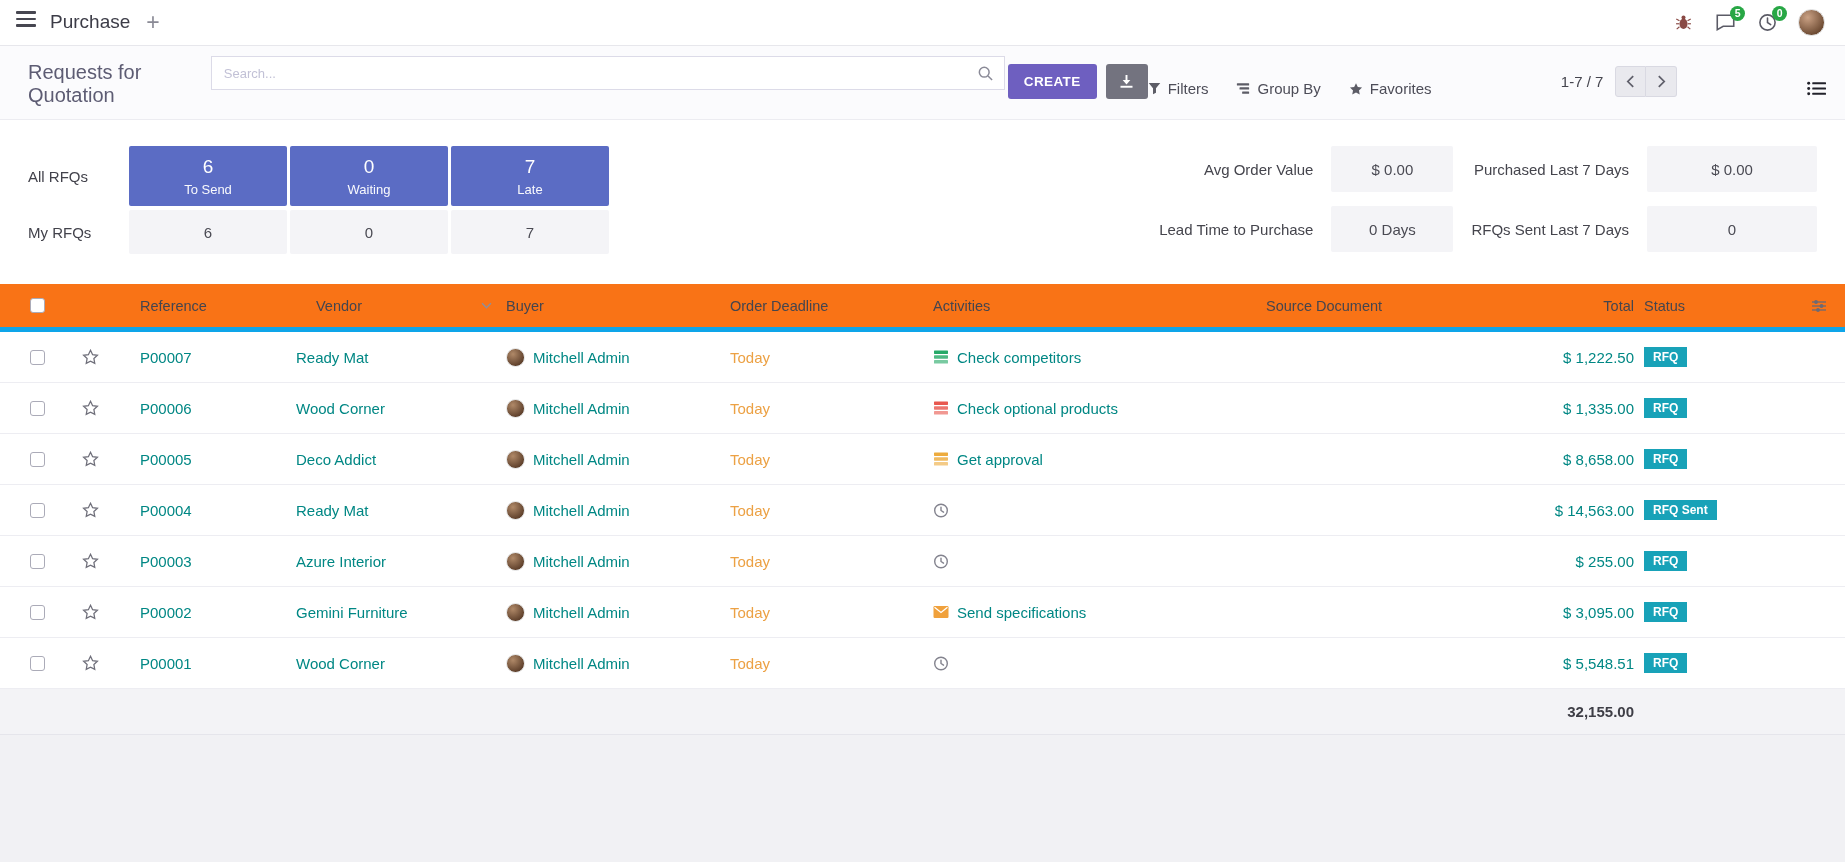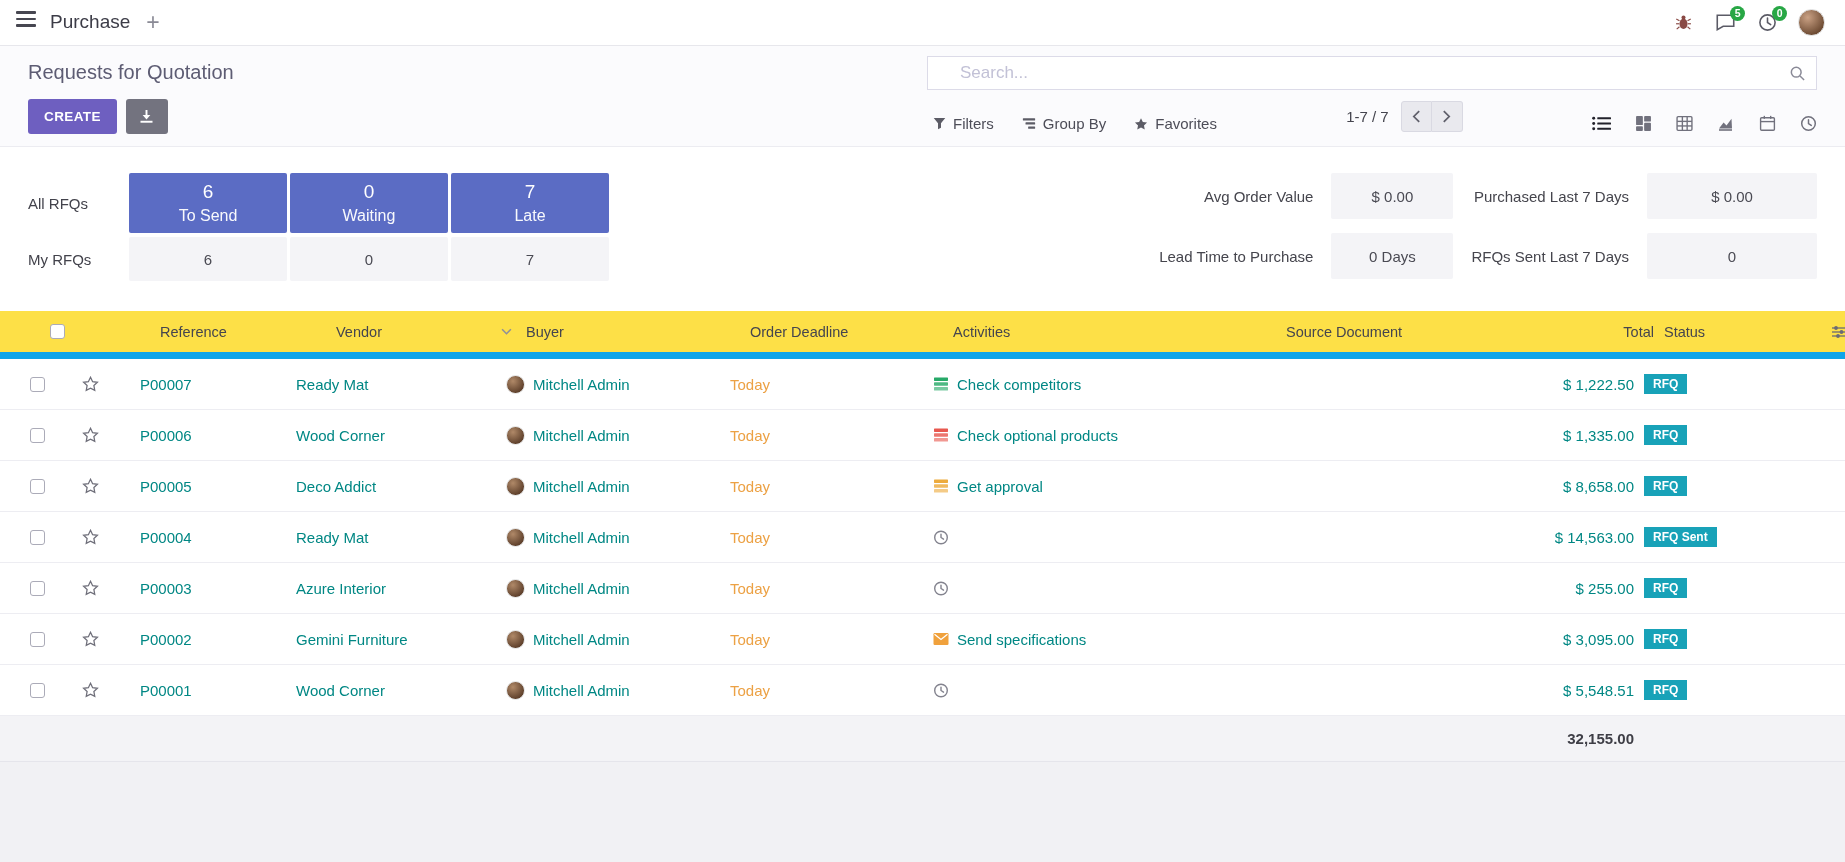--- a/index.html
+++ b/index.html
@@ -35,30 +35,30 @@
   .avatar {
     width: 27px; height: 27px; border-radius: 50%;
     background: radial-gradient(circle at 35% 30%, #caa184, #6c4a32 75%);
     border: 1px solid #ddd; cursor: pointer;
   }
 
   
   .control-panel {
     flex: none; background: #fbfbfd; border-bottom: 1px solid #ececf1;
     padding: 10px 28px 12px 28px;
-    display: flex; flex-direction: column; gap: 9px;
+    display: flex; gap: 3px;
   }
   .cp-row1 { display: flex; align-items: flex-start; justify-content: space-between; }
   .page-title { font-size: 20px; font-weight: 400; color: #5d5c73; padding-top: 5px; }
   .search-box {
     width: 890px; height: 34px; background: #fff;
     border: 1px solid #dcdbe8; display: flex; align-items: center;
     padding: 0 10px 0 12px; cursor: text;
   }
-  .search-box input { flex: 1; border: none; outline: none; font-size: 17px; color: #333; background: transparent; font-family: inherit; margin-left: 20px; }
+  .search-box input { flex: 1; border: none; outline: none; font-size: 13px; color: #333; background: transparent; font-family: inherit; }
   .search-box input::placeholder { color: #c2c1d6; }
 
   .cp-row2 { display: flex; align-items: center; }
   .btn-create {
     background: var(--primary, #6e5fc0); color: #fff; border: none; cursor: pointer;
     font-family: inherit; font-size: 13.5px; font-weight: bold; letter-spacing: .4px;
     padding: 0 16px; height: 35px; border-radius: 3px;
   }
   .btn-export {
     background: #73737f; border: none; cursor: pointer; margin-left: 9px;
@@ -90,21 +90,21 @@
     grid-template-columns: 98px 158px 158px 158px;
     grid-template-rows: 60px 44px;
     column-gap: 3px; row-gap: 4px;
   }
   .dash-label { display: flex; align-items: center; font-size: 15px; color: #42424b; }
   .tile {
     background: var(--tile, #5b6cc4); color: #fff; border-radius: 2px; cursor: pointer;
     display: flex; flex-direction: column; align-items: center; justify-content: center; gap: 4px;
   }
   .tile .num { font-size: 19px; }
-  .tile .lbl { font-size: 16px; opacity: .96; }
+  .tile .lbl { font-size: 13px; opacity: .96; }
   .mini {
     background: #f4f4f7; border-radius: 2px; cursor: pointer;
     display: flex; align-items: center; justify-content: center;
     font-size: 15px; color: #4a4a53;
   }
   .dash-stats {
     margin-left: auto;
     display: grid; grid-template-columns: auto 122px auto 170px;
     column-gap: 18px; row-gap: 14px; align-items: center;
   }
@@ -115,21 +115,21 @@
     font-size: 15px; color: #4a4a53;
   }
 
   
   .table-area { flex: 1; display: flex; flex-direction: column; }
   .thead, .trow, .tfoot {
     display: grid;
     grid-template-columns: 62px 78px 156px 210px 224px 203px 333px 190px 188px 149px 52px;
     align-items: center;
   }
-  .thead { height: 48px; background: #fde047; border-bottom: 7px solid #0ea5e9; padding-left: 20px; }
+  .thead { height: 48px; background: #f97316; border-bottom: 5px solid #0ea5e9; }
   .th { font-size: 14.5px; color: #45454e; cursor: pointer; }
   .trow { height: 51px; background: #fff; border-bottom: 1px solid #ededf2; font-size: 15px; cursor: pointer; }
   .cell { display: flex; align-items: center; min-width: 0; }
   .c-sel { padding-left: 30px; }
   .c-star { padding-left: 20px; }
   .c-total { justify-content: flex-end; padding-right: 10px; }
   .c-gear { justify-content: center; }
   .vendor-h { justify-content: space-between; padding-right: 14px; margin-left: 20px; }
   .checkbox {
     width: 15px; height: 15px; background: #fff;

